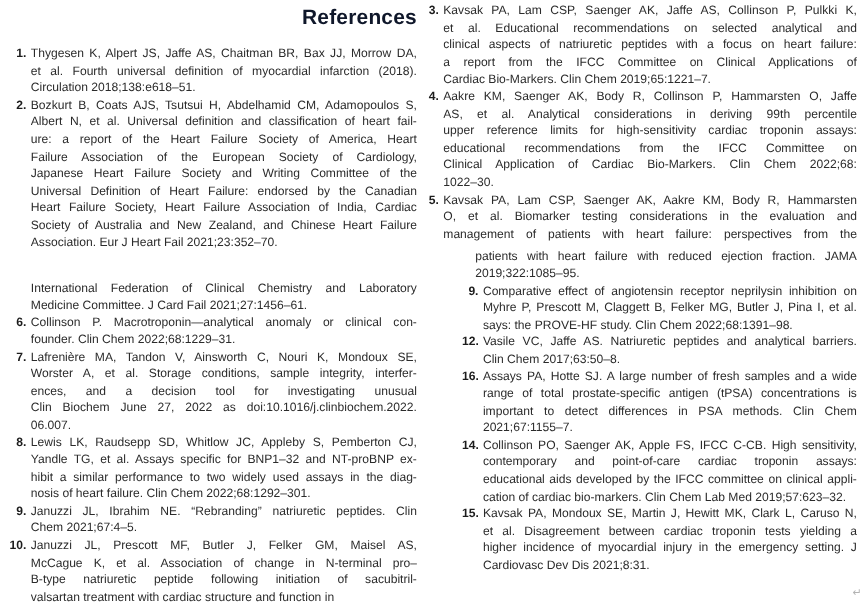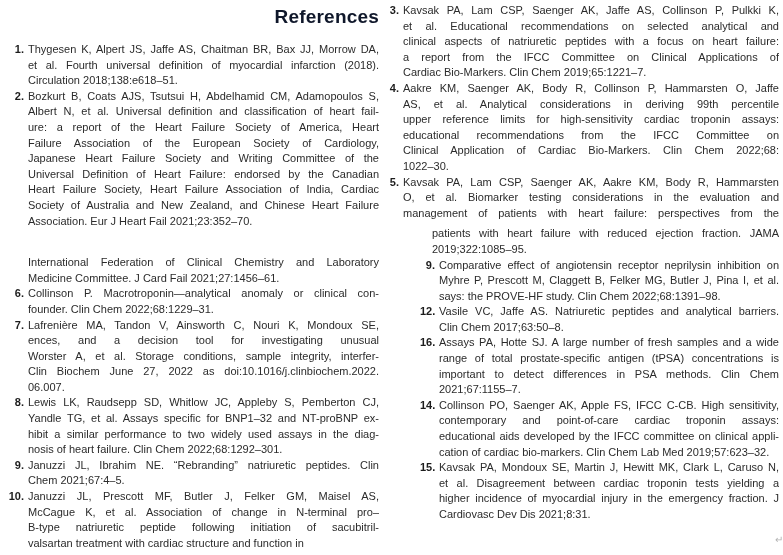--- a/index.html
+++ b/index.html
@@ -97,22 +97,22 @@
           <div class="num">6.</div>
           <div class="refbody">
             <div class="line">Collinson P. Macrotroponin—analytical anomaly or clinical con-</div>
             <div class="line last">founder. Clin Chem 2022;68:1229–31.</div>
           </div>
         </div>
         <div class="ref">
           <div class="num">7.</div>
           <div class="refbody">
             <div class="line">Lafrenière MA, Tandon V, Ainsworth C, Nouri K, Mondoux SE,</div>
+            <div class="line">Worster A, et al. Storage conditions, sample integrity, interfer-</div>
             <div class="line">ences, and a decision tool for investigating unusual</div>
-            <div class="line">Worster A, et al. Storage conditions, sample integrity, interfer-</div>
             <div class="line">Clin Biochem June 27, 2022 as doi:10.1016/j.clinbiochem.2022.</div>
             <div class="line last">06.007.</div>
           </div>
         </div>
         <div class="ref">
           <div class="num">8.</div>
           <div class="refbody">
             <div class="line">Lewis LK, Raudsepp SD, Whitlow JC, Appleby S, Pemberton CJ,</div>
             <div class="line">Yandle TG, et al. Assays specific for BNP1–32 and NT-proBNP ex-</div>
             <div class="line">hibit a similar performance to two widely used assays in the diag-</div>
@@ -204,21 +204,21 @@
               <div class="line">contemporary and point-of-care cardiac troponin assays:</div>
               <div class="line">educational aids developed by the IFCC committee on clinical appli-</div>
               <div class="line last">cation of cardiac bio-markers. Clin Chem Lab Med 2019;57:623–32.</div>
             </div>
           </div>
           <div class="ref">
             <div class="num">15.</div>
             <div class="refbody">
               <div class="line">Kavsak PA, Mondoux SE, Martin J, Hewitt MK, Clark L, Caruso N,</div>
               <div class="line">et al. Disagreement between cardiac troponin tests yielding a</div>
-              <div class="line">higher incidence of myocardial injury in the emergency fraction. J</div>
+              <div class="line">higher incidence of myocardial injury in the emergency setting. J</div>
               <div class="line last">Cardiovasc Dev Dis 2021;8:31.</div>
             </div>
           </div>
         </div>
       </div>
   </div>
   <span class="edge-mark">↵</span>
 </div>
 
 </body></html>

